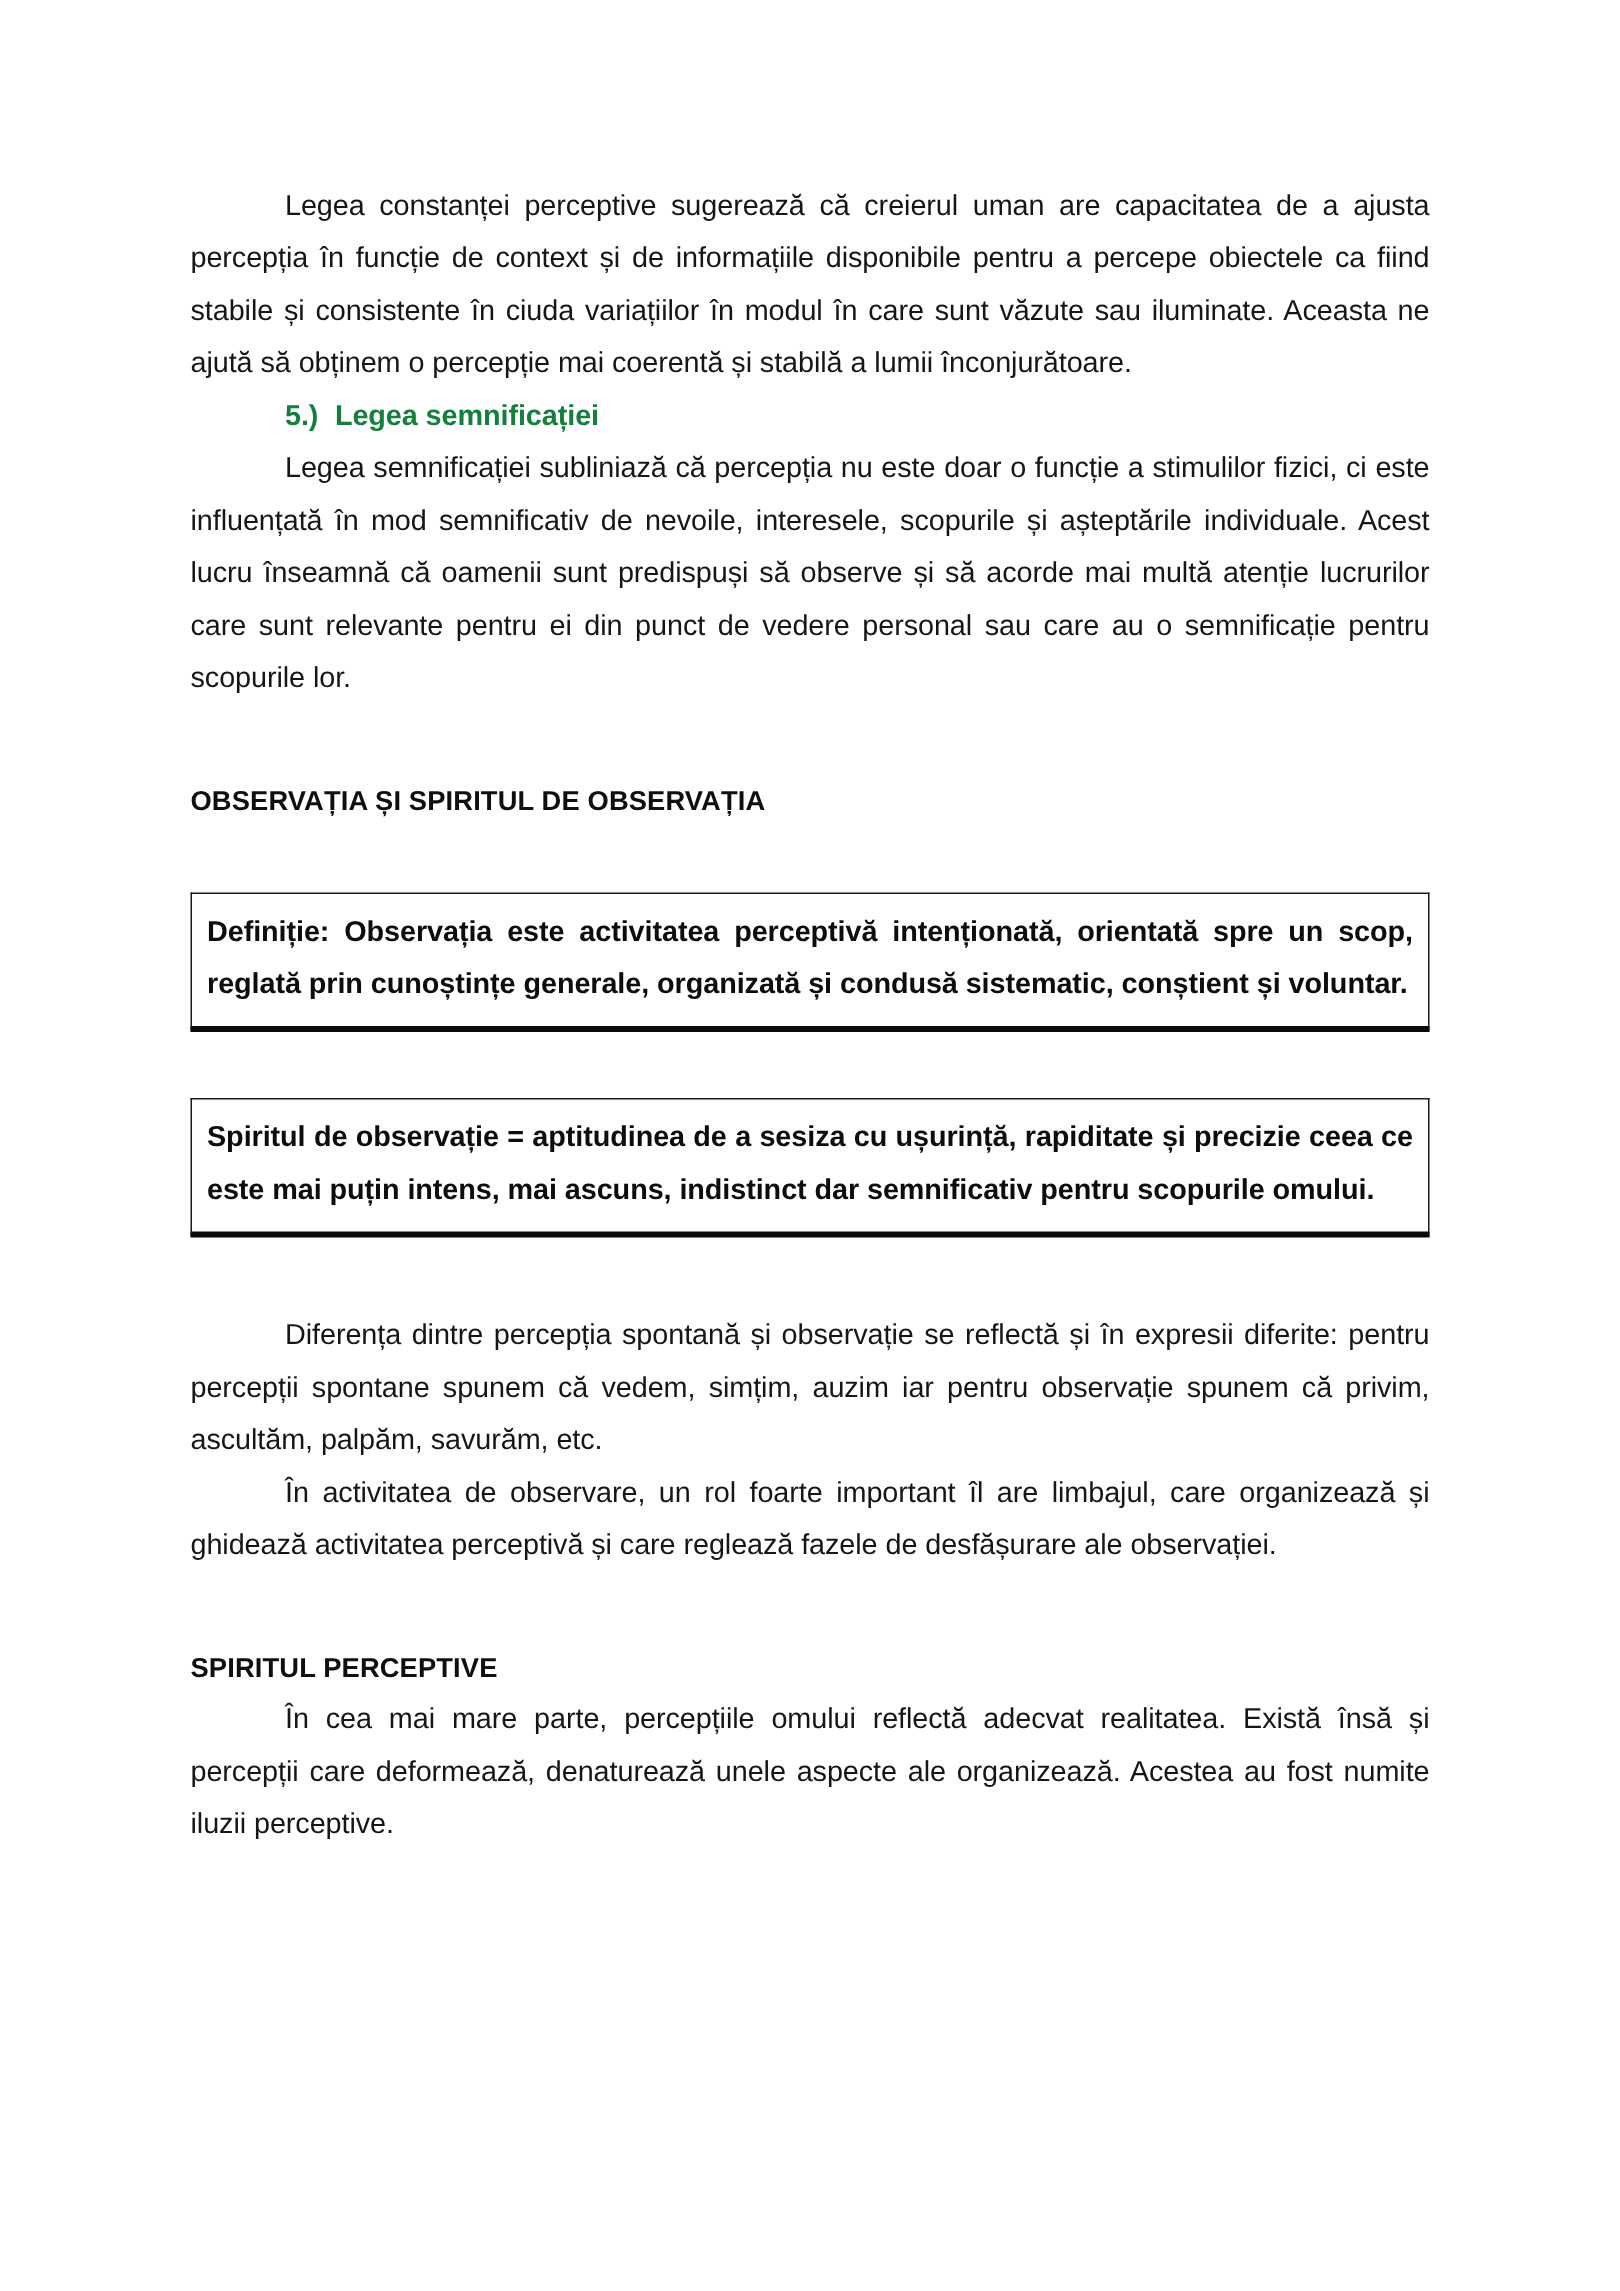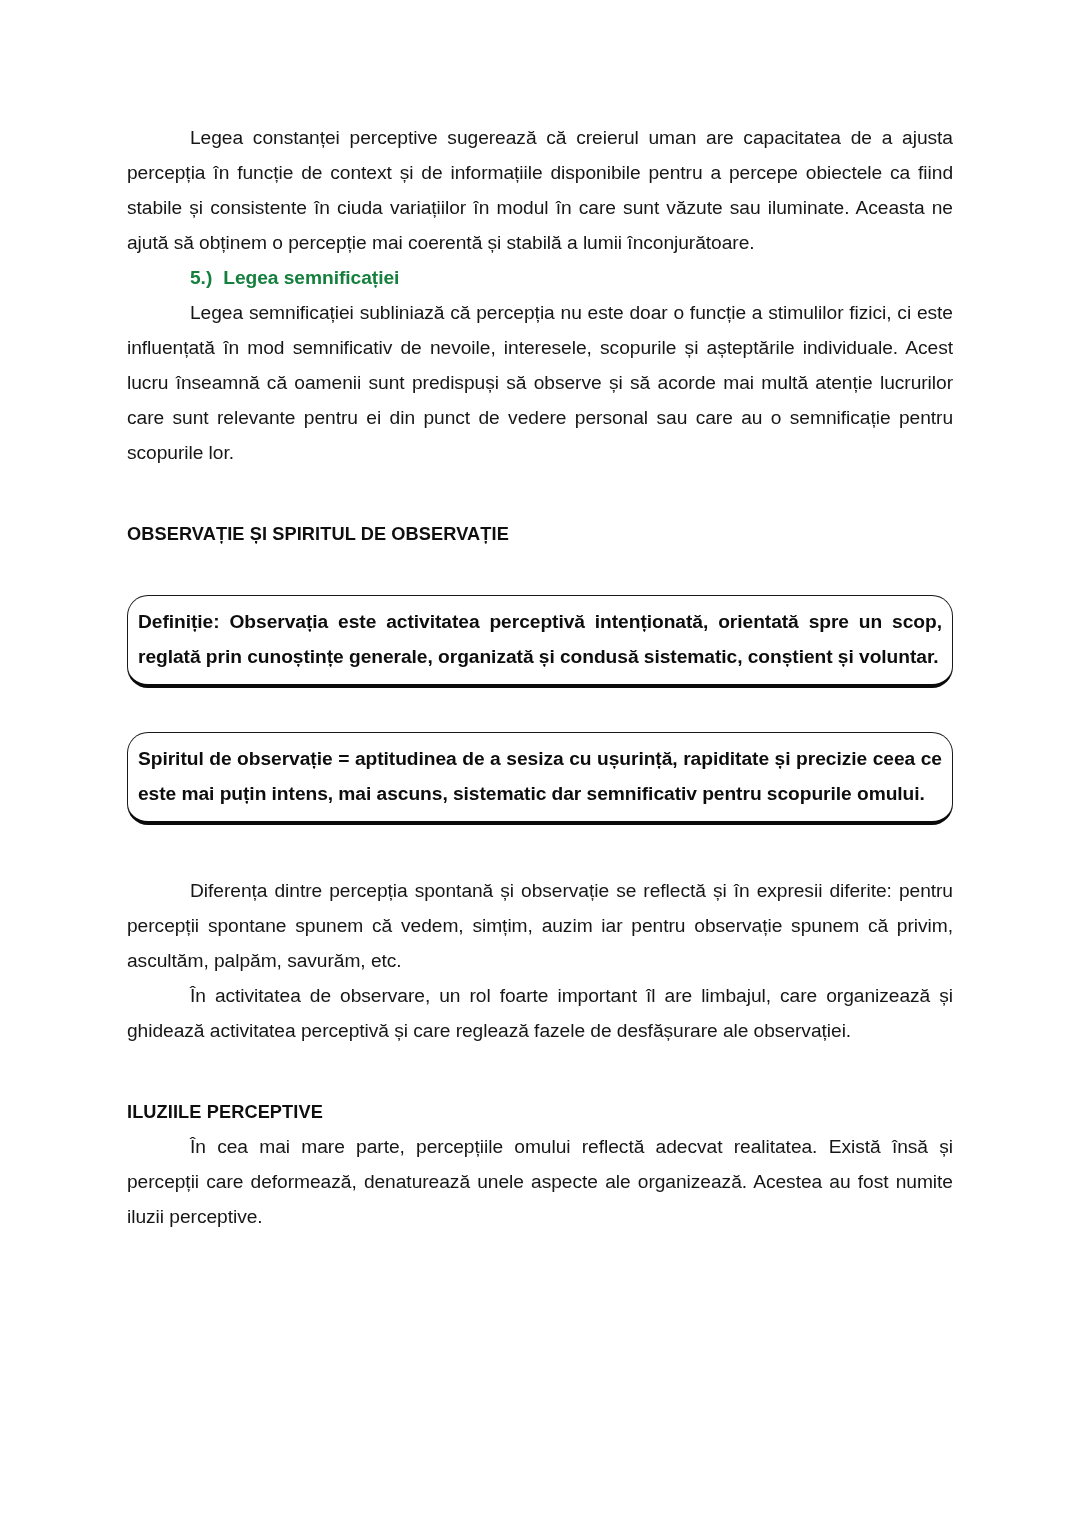--- a/index.html
+++ b/index.html
@@ -71,21 +71,20 @@
   }
 
   .callout {
     box-sizing: border-box;
     border-top: 1.5px solid #1a1a1a;
     border-left: 1.5px solid #1a1a1a;
     border-right: 1.5px solid #1a1a1a;
     border-bottom: 4px solid #0a0a0a;
     background: #ffffff;
     padding: 8px 10px 10px 10px;
-    border-radius: 21px;
   }
 
   .callout p {
     margin: 0;
     font-size: 19.2px;
     line-height: 35px;
     font-weight: bold;
     text-align: justify;
     text-justify: inter-word;
     color: #0d0d0d;
@@ -107,43 +106,43 @@
 
     <h3 class="num-heading">
       <span class="num">5.)</span><span>Legea semnificației</span>
     </h3>
 
 
     <p class="body-text indent">Legea semnificației subliniază că percepția nu este doar o funcție a stimulilor fizici, ci este influențată în mod semnificativ de nevoile, interesele, scopurile și așteptările individuale. Acest lucru înseamnă că oamenii sunt predispuși să observe și să acorde mai multă atenție lucrurilor care sunt relevante pentru ei din punct de vedere personal sau care au o semnificație pentru scopurile lor.</p>
 
     <div class="sp-48"></div>
 
-    <h3 class="section-heading">OBSERVAȚIE ȘI SPIRITUL DE OBSERVAȚIE</h3>
+    <h3 class="section-heading">OBSERVAȚIA ȘI SPIRITUL DE OBSERVAȚIA</h3>
 
     <div class="sp-44"></div>
 
     <div class="callout">
       <p>Definiție: Observația este activitatea perceptivă intenționată, orientată spre un scop, reglată prin cunoștințe generale, organizată și condusă sistematic, conștient și voluntar.</p>
     </div>
 
     <div class="sp-44"></div>
 
     <div class="callout">
-      <p>Spiritul de observație = aptitudinea de a sesiza cu ușurință, rapiditate și precizie ceea ce este mai puțin intens, mai ascuns, sistematic dar semnificativ pentru scopurile omului.</p>
+      <p>Spiritul de observație = aptitudinea de a sesiza cu ușurință, rapiditate și precizie ceea ce este mai puțin intens, mai ascuns, indistinct dar semnificativ pentru scopurile omului.</p>
     </div>
 
     <div class="sp-48"></div>
 
     <p class="body-text indent">Diferența dintre percepția spontană și observație se reflectă și în expresii diferite: pentru percepții spontane spunem că vedem, simțim, auzim iar pentru observație spunem că privim, ascultăm, palpăm, savurăm, etc.</p>
 
     <p class="body-text indent">În activitatea de observare, un rol foarte important îl are limbajul, care organizează și ghidează activitatea perceptivă și care reglează fazele de desfășurare ale observației.</p>
 
     <div class="sp-48"></div>
 
-    <h3 class="section-heading">ILUZIILE PERCEPTIVE</h3>
+    <h3 class="section-heading">SPIRITUL PERCEPTIVE</h3>
 
     <p class="body-text indent">În cea mai mare parte, percepțiile omului reflectă adecvat realitatea. Există însă și percepții care deformează, denaturează unele aspecte ale organizează. Acestea au fost numite iluzii perceptive.</p>
 
     <div class="sp-15"></div>
 
 
   </div>
 </div>
 
 </body></html>

